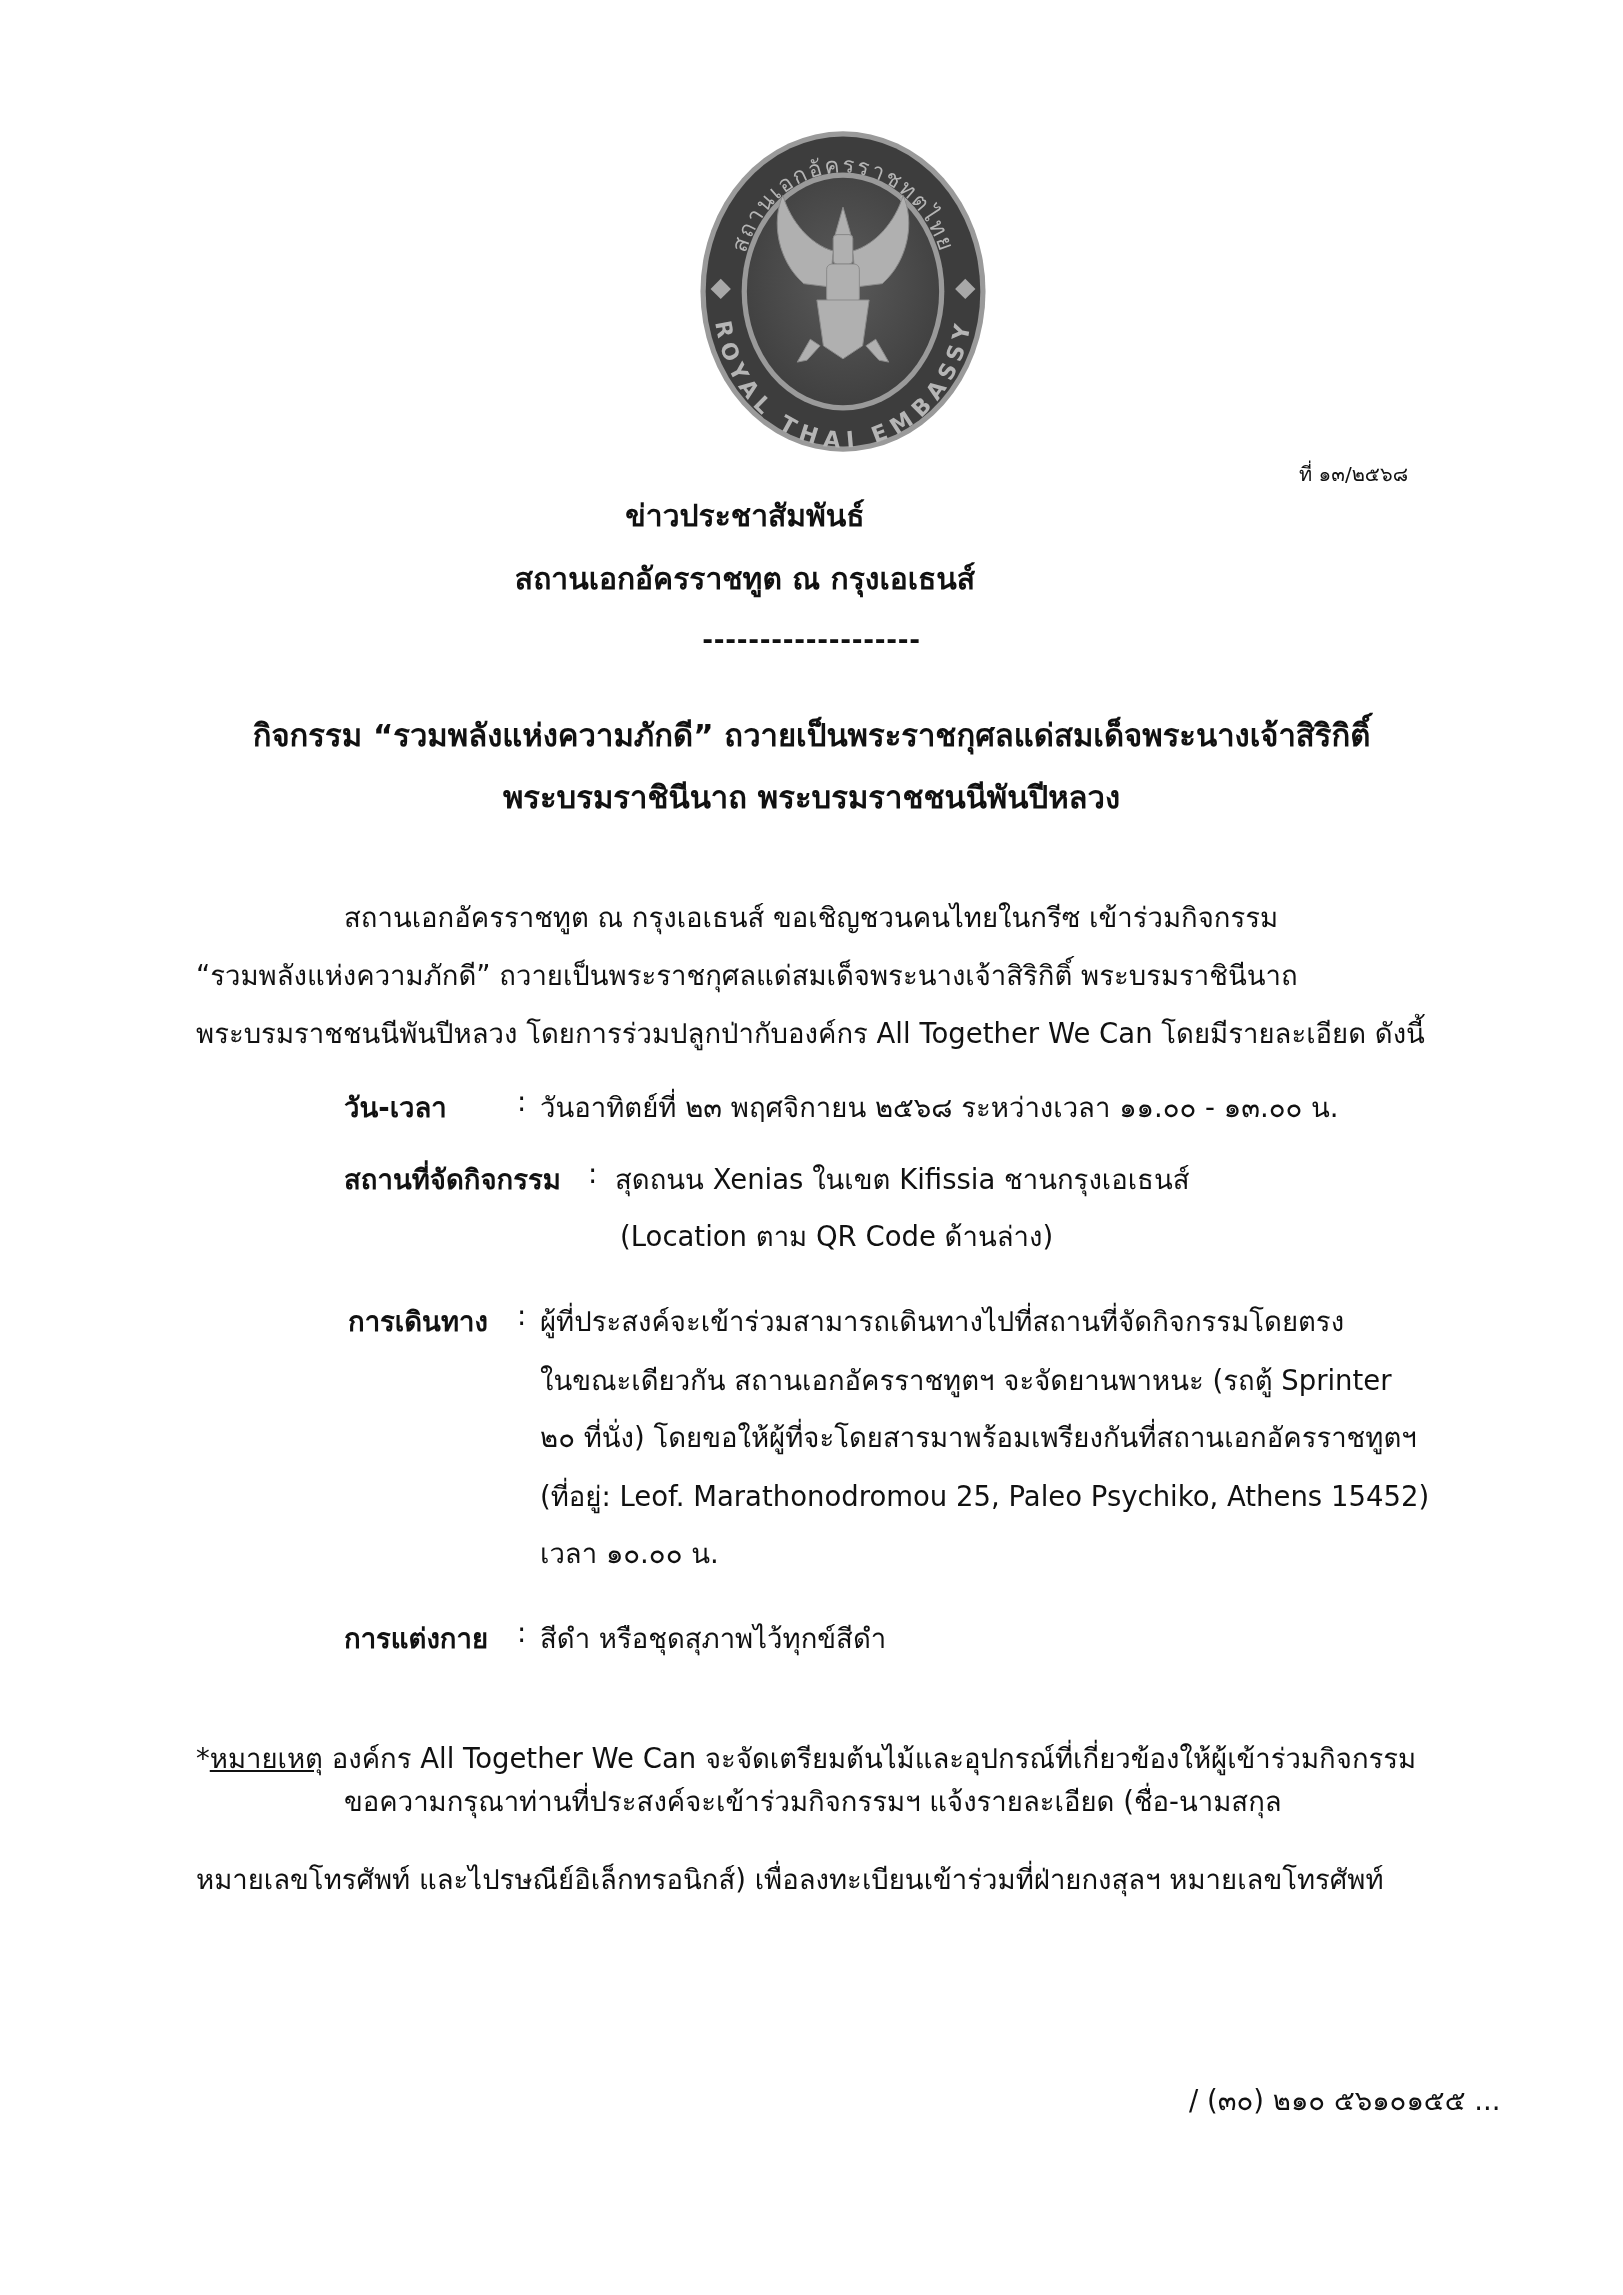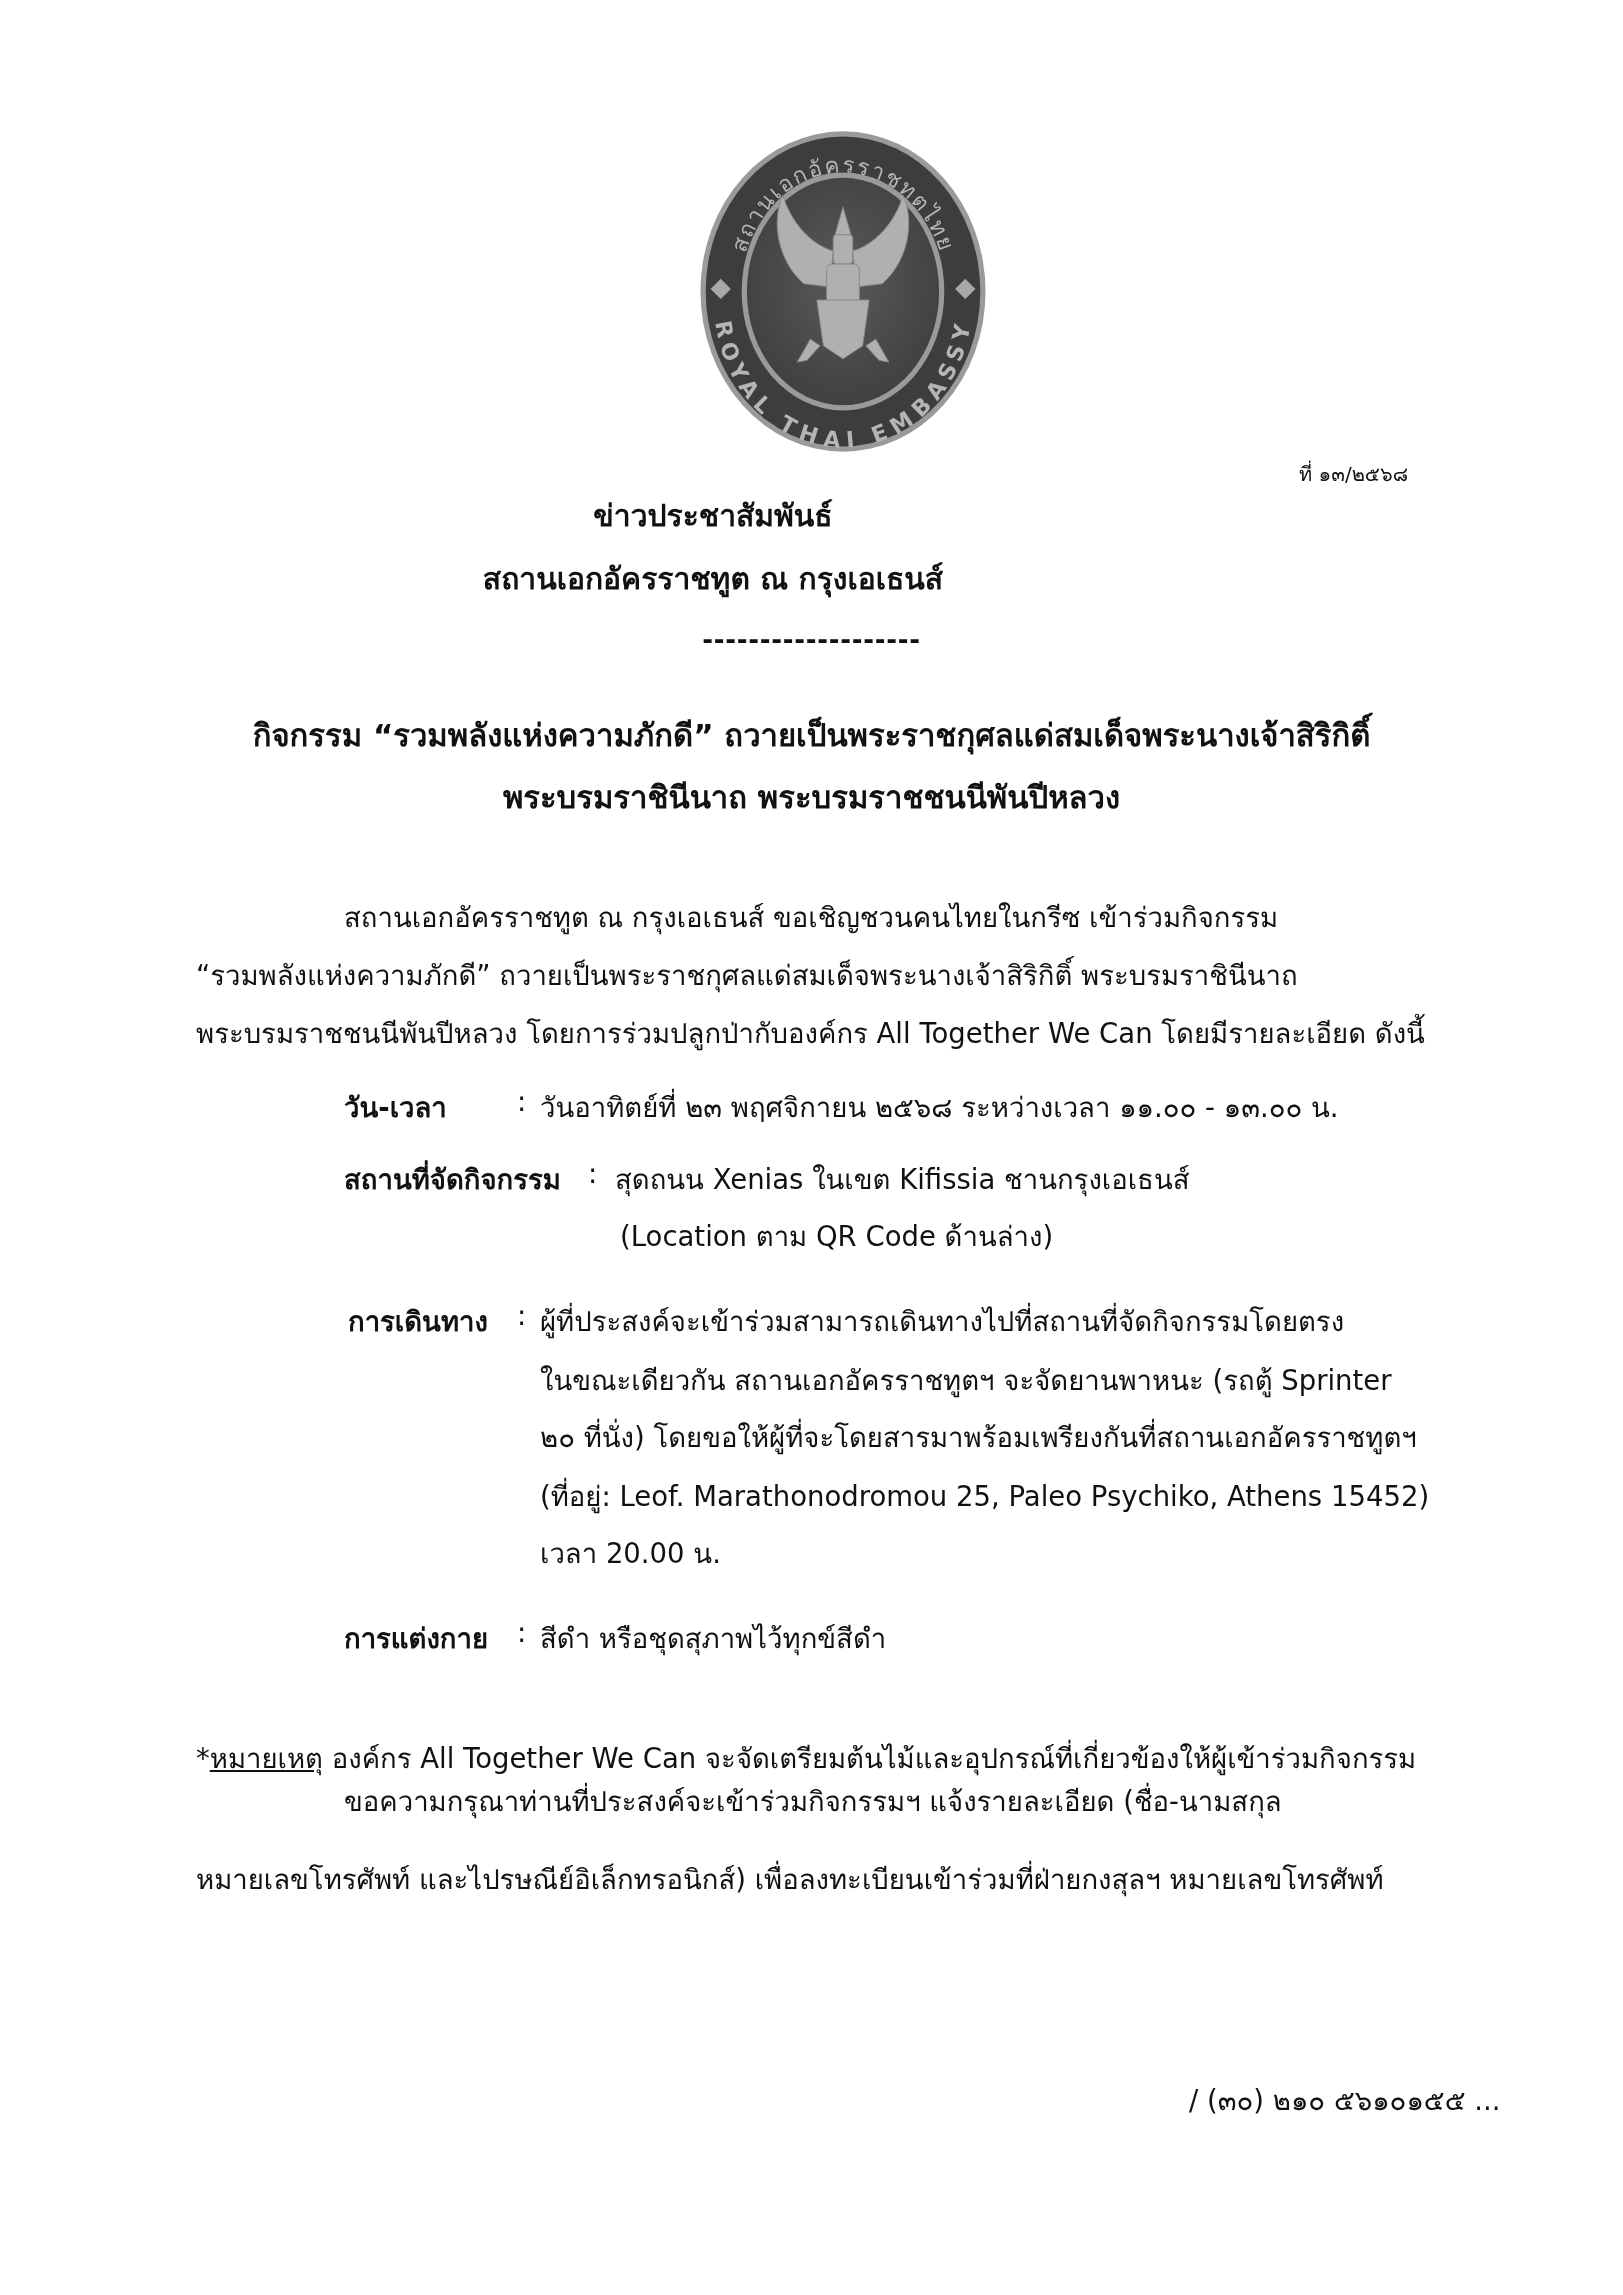--- a/index.html
+++ b/index.html
@@ -1,21 +1,21 @@
 <!DOCTYPE html>
 <html style="font-size:10.5px"><head>
 <meta charset="utf-8">
 <style>
   html, body { margin: 0; padding: 0; background: #ffffff; }
   body { width: 1623px; height: 2295px; position: relative; overflow: hidden;
          font-family: "DejaVu Sans", "Liberation Sans", sans-serif; color: #111111; }
   .abs { position: absolute; white-space: nowrap; }
   .seal { position: absolute; left: 699px; top: 130px; width: 288px; height: 323px; }
   .ref { left: 1299px; top: 458px; font-size: 20px; }
-  .h1 { left: 0; width: 1426px; text-align: center; font-size: 30px; font-weight: bold; }
+  .h1 { left: 0; width: 1426px; text-align: center; font-size: 30px; font-weight: bold; padding-left: 32px; }
   .sep { left: 0; width: 1623px; text-align: center; font-size: 26px; font-weight: bold; letter-spacing: 0.7px; }
   .title { left: 0; width: 1623px; text-align: center; font-size: 31px; font-weight: bold; }
   .body { font-size: 27.5px; }
   .label { font-weight: bold; }
   .note-kw { text-decoration: underline; }
 </style>
 </head>
 <body>
 
 <div class="seal">
@@ -75,21 +75,21 @@
 <div class="abs body" style="left:588px; top:1157px;">:</div>
 <div class="abs body" style="left:615px; top:1157px;">สุดถนน Xenias ในเขต Kifissia ชานกรุงเอเธนส์</div>
 <div class="abs body" style="left:620px; top:1214px;">(Location ตาม QR Code ด้านล่าง)</div>
 
 <div class="abs body label" style="left:348px; top:1299px;">การเดินทาง</div>
 <div class="abs body" style="left:517px; top:1299px;">:</div>
 <div class="abs body" style="left:540px; top:1299px;">ผู้ที่ประสงค์จะเข้าร่วมสามารถเดินทางไปที่สถานที่จัดกิจกรรมโดยตรง</div>
 <div class="abs body" style="left:540px; top:1358px;">ในขณะเดียวกัน สถานเอกอัครราชทูตฯ จะจัดยานพาหนะ (รถตู้ Sprinter</div>
 <div class="abs body" style="left:540px; top:1415px;">๒๐ ที่นั่ง) โดยขอให้ผู้ที่จะโดยสารมาพร้อมเพรียงกันที่สถานเอกอัครราชทูตฯ</div>
 <div class="abs body" style="left:540px; top:1474px;">(ที่อยู่: Leof. Marathonodromou 25, Paleo Psychiko, Athens 15452)</div>
-<div class="abs body" style="left:540px; top:1531px;">เวลา 20.00 น.</div>
+<div class="abs body" style="left:540px; top:1531px;">เวลา ๑๐.๐๐ น.</div>
 
 <div class="abs body label" style="left:344px; top:1616px;">การแต่งกาย</div>
 <div class="abs body" style="left:517px; top:1616px;">:</div>
 <div class="abs body" style="left:540px; top:1616px;">สีดำ หรือชุดสุภาพไว้ทุกข์สีดำ</div>
 
 <div class="abs body" style="left:196px; top:1688px;margin-top:48px;">
   <span>*</span><span class="note-kw">หมายเหตุ</span><span> องค์กร All Together We Can จะจัดเตรียมต้นไม้และอุปกรณ์ที่เกี่ยวข้องให้ผู้เข้าร่วมกิจกรรม</span>
 </div>
 
 <div class="abs body" style="left:344px; top:1779px;">ขอความกรุณาท่านที่ประสงค์จะเข้าร่วมกิจกรรมฯ แจ้งรายละเอียด (ชื่อ-นามสกุล</div>

